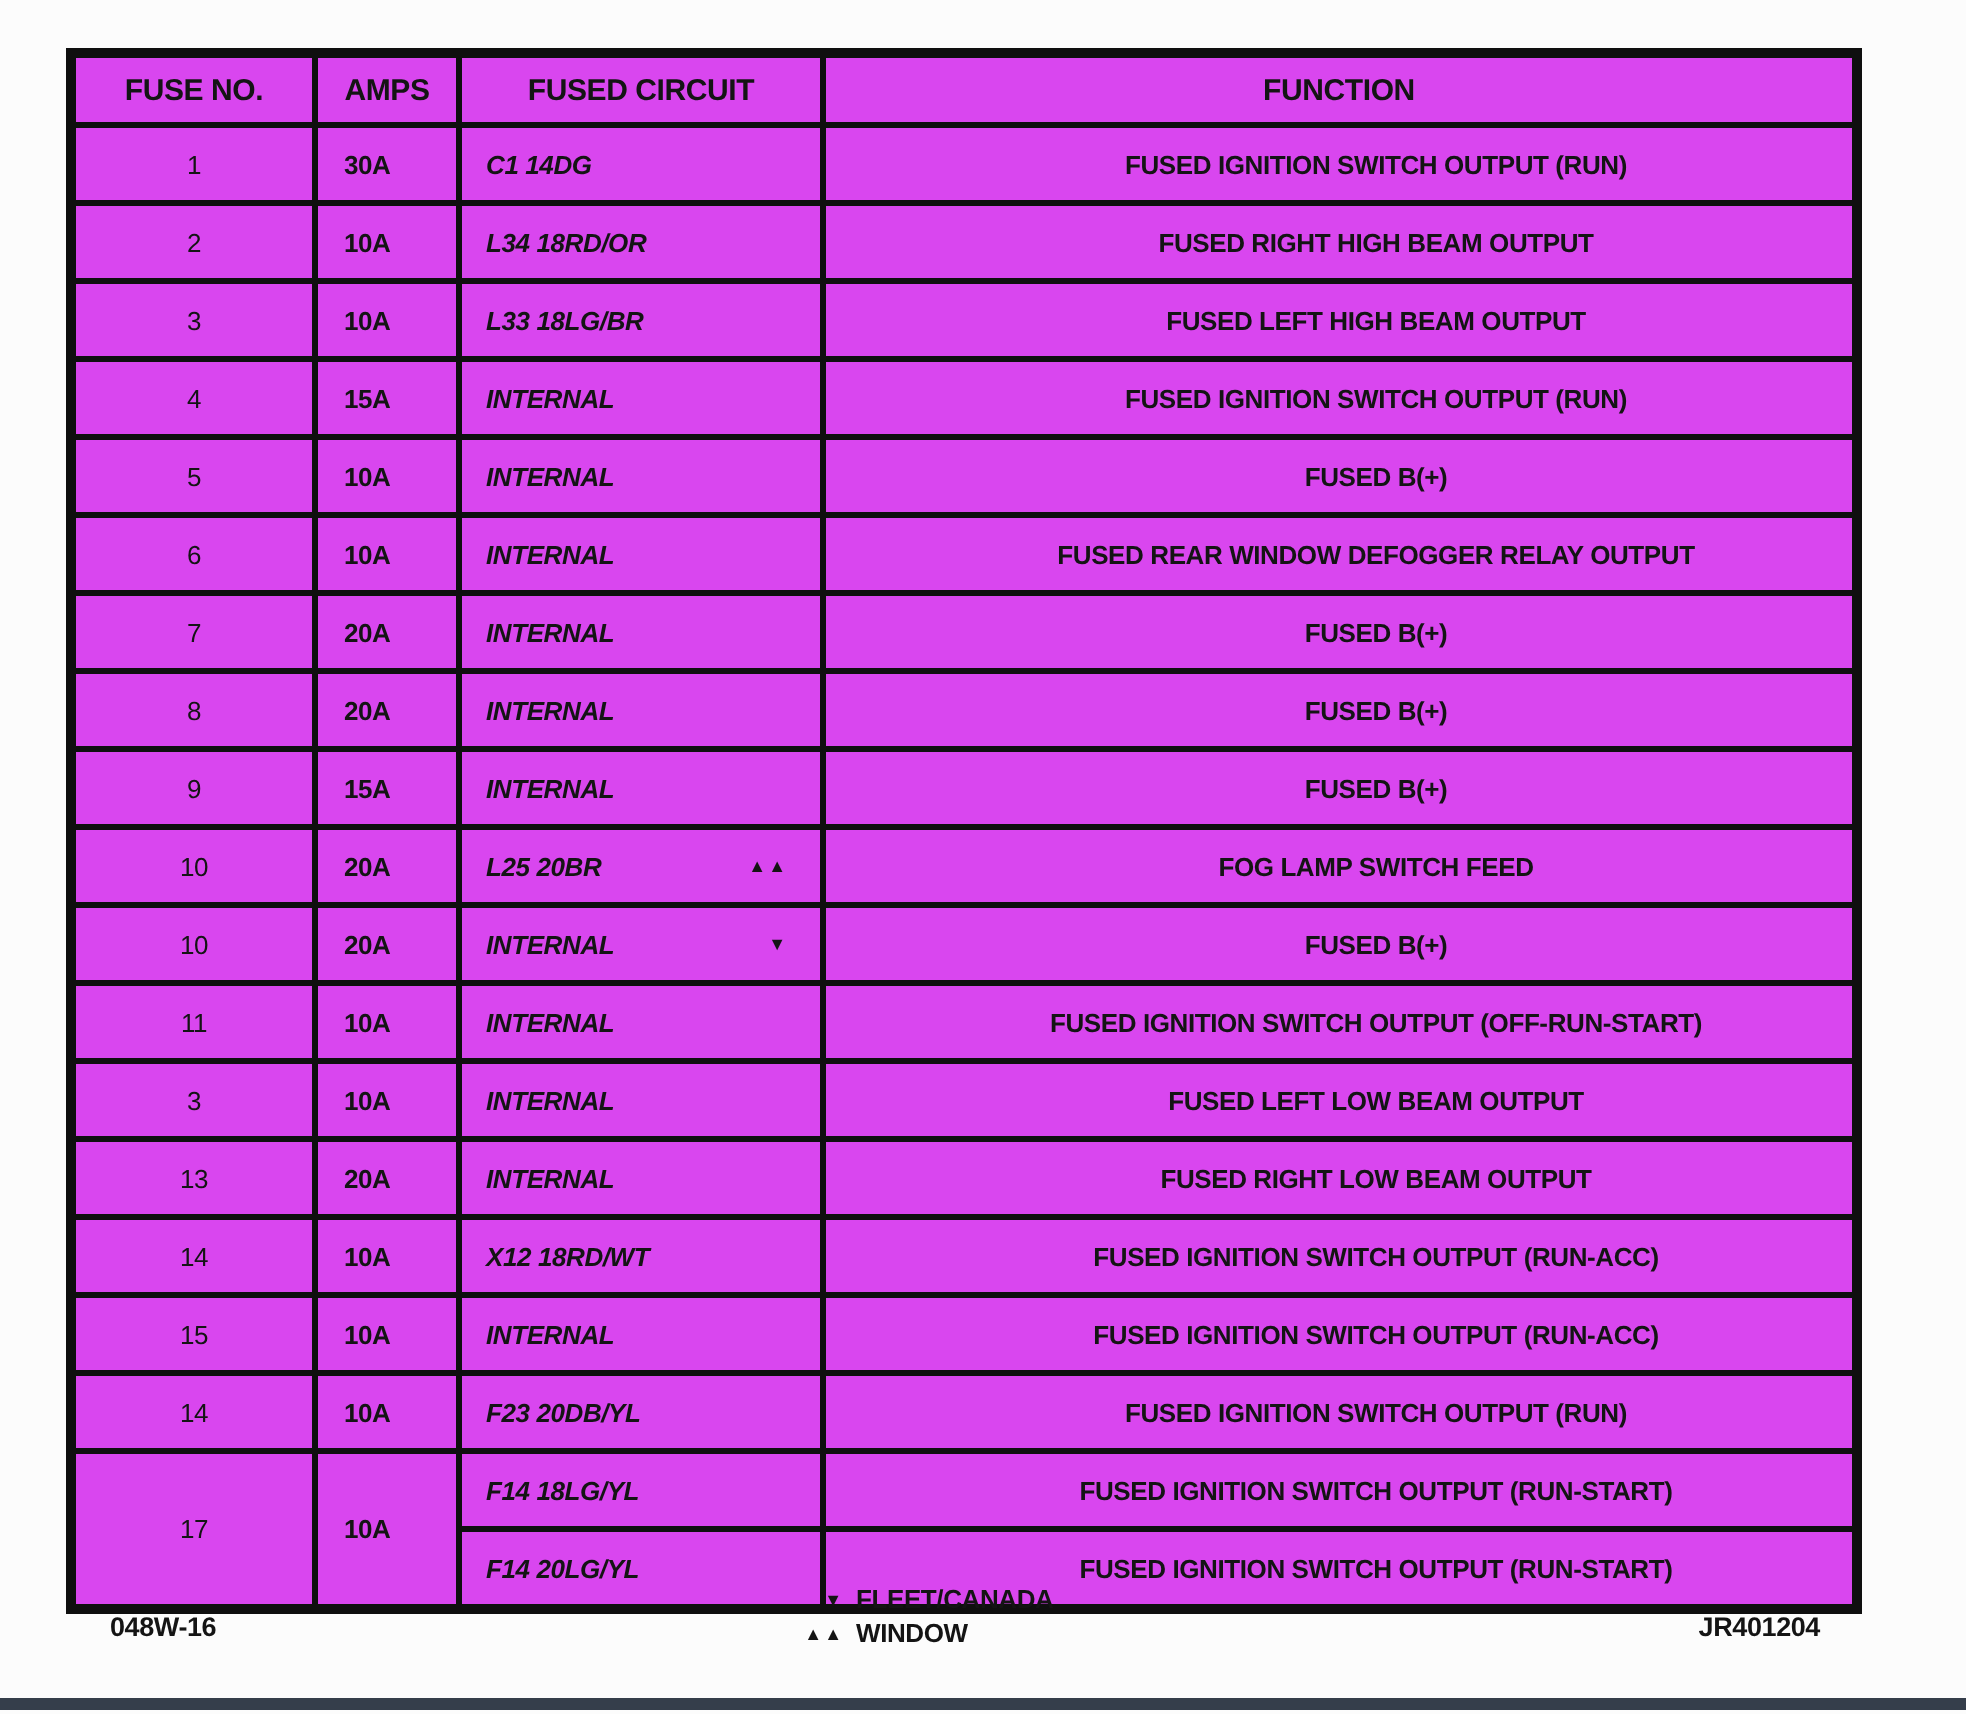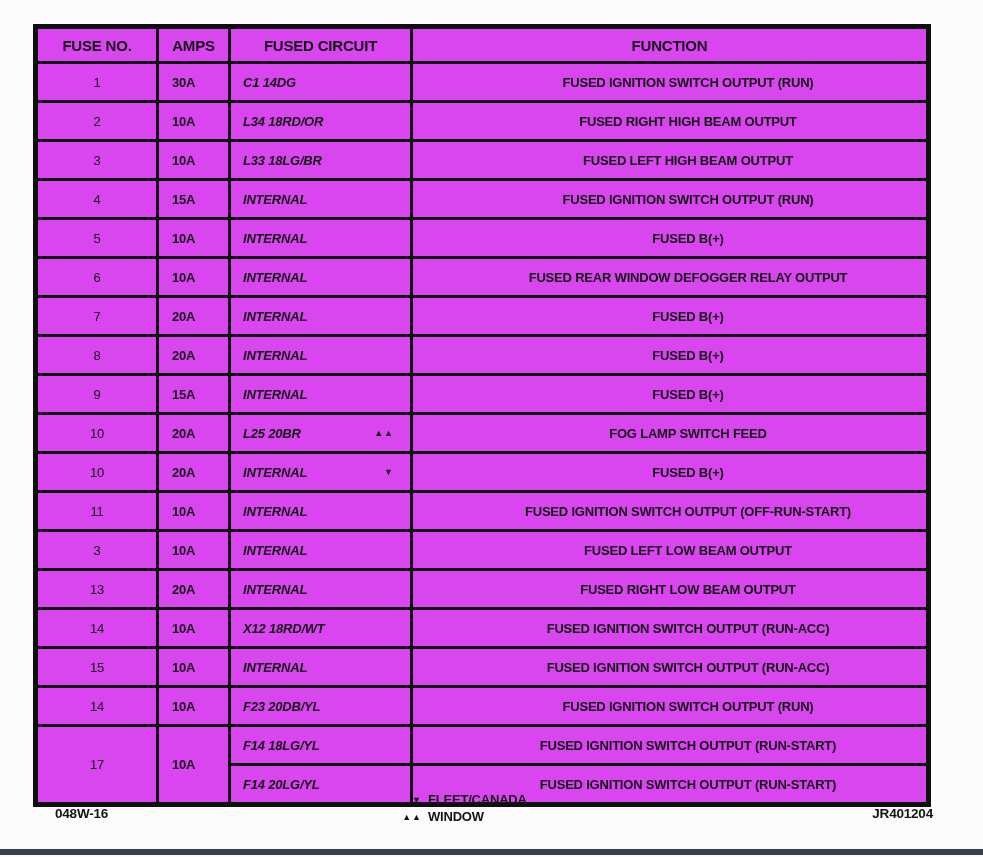--- a/index.html
+++ b/index.html
@@ -64,21 +64,21 @@
   .footnote-line { display: flex; align-items: center; height: 17px; }
   .footnote-line .marker {
     display: inline-block; width: 26px; text-align: right;
     font-size: 9px; letter-spacing: 1px; margin-right: 6px;
   }
   .corner-code {
     position: absolute; top: 806px;
     font-size: 13.5px; font-weight: 600; letter-spacing: -0.2px;
   }
   .code-left { left: 27px; margin-left: 28px; }
-  .code-right { right: 50px; }
+  .code-right { right: 73px; }
   .bottom-bar {
     position: absolute; left: 0; right: 0; bottom: 2px; height: 6px;
   }
 </style>
 </head>
 <body style="background: rgb(252, 252, 252);">
 
 <div class="page">
 
   <table class="fuse-table">

